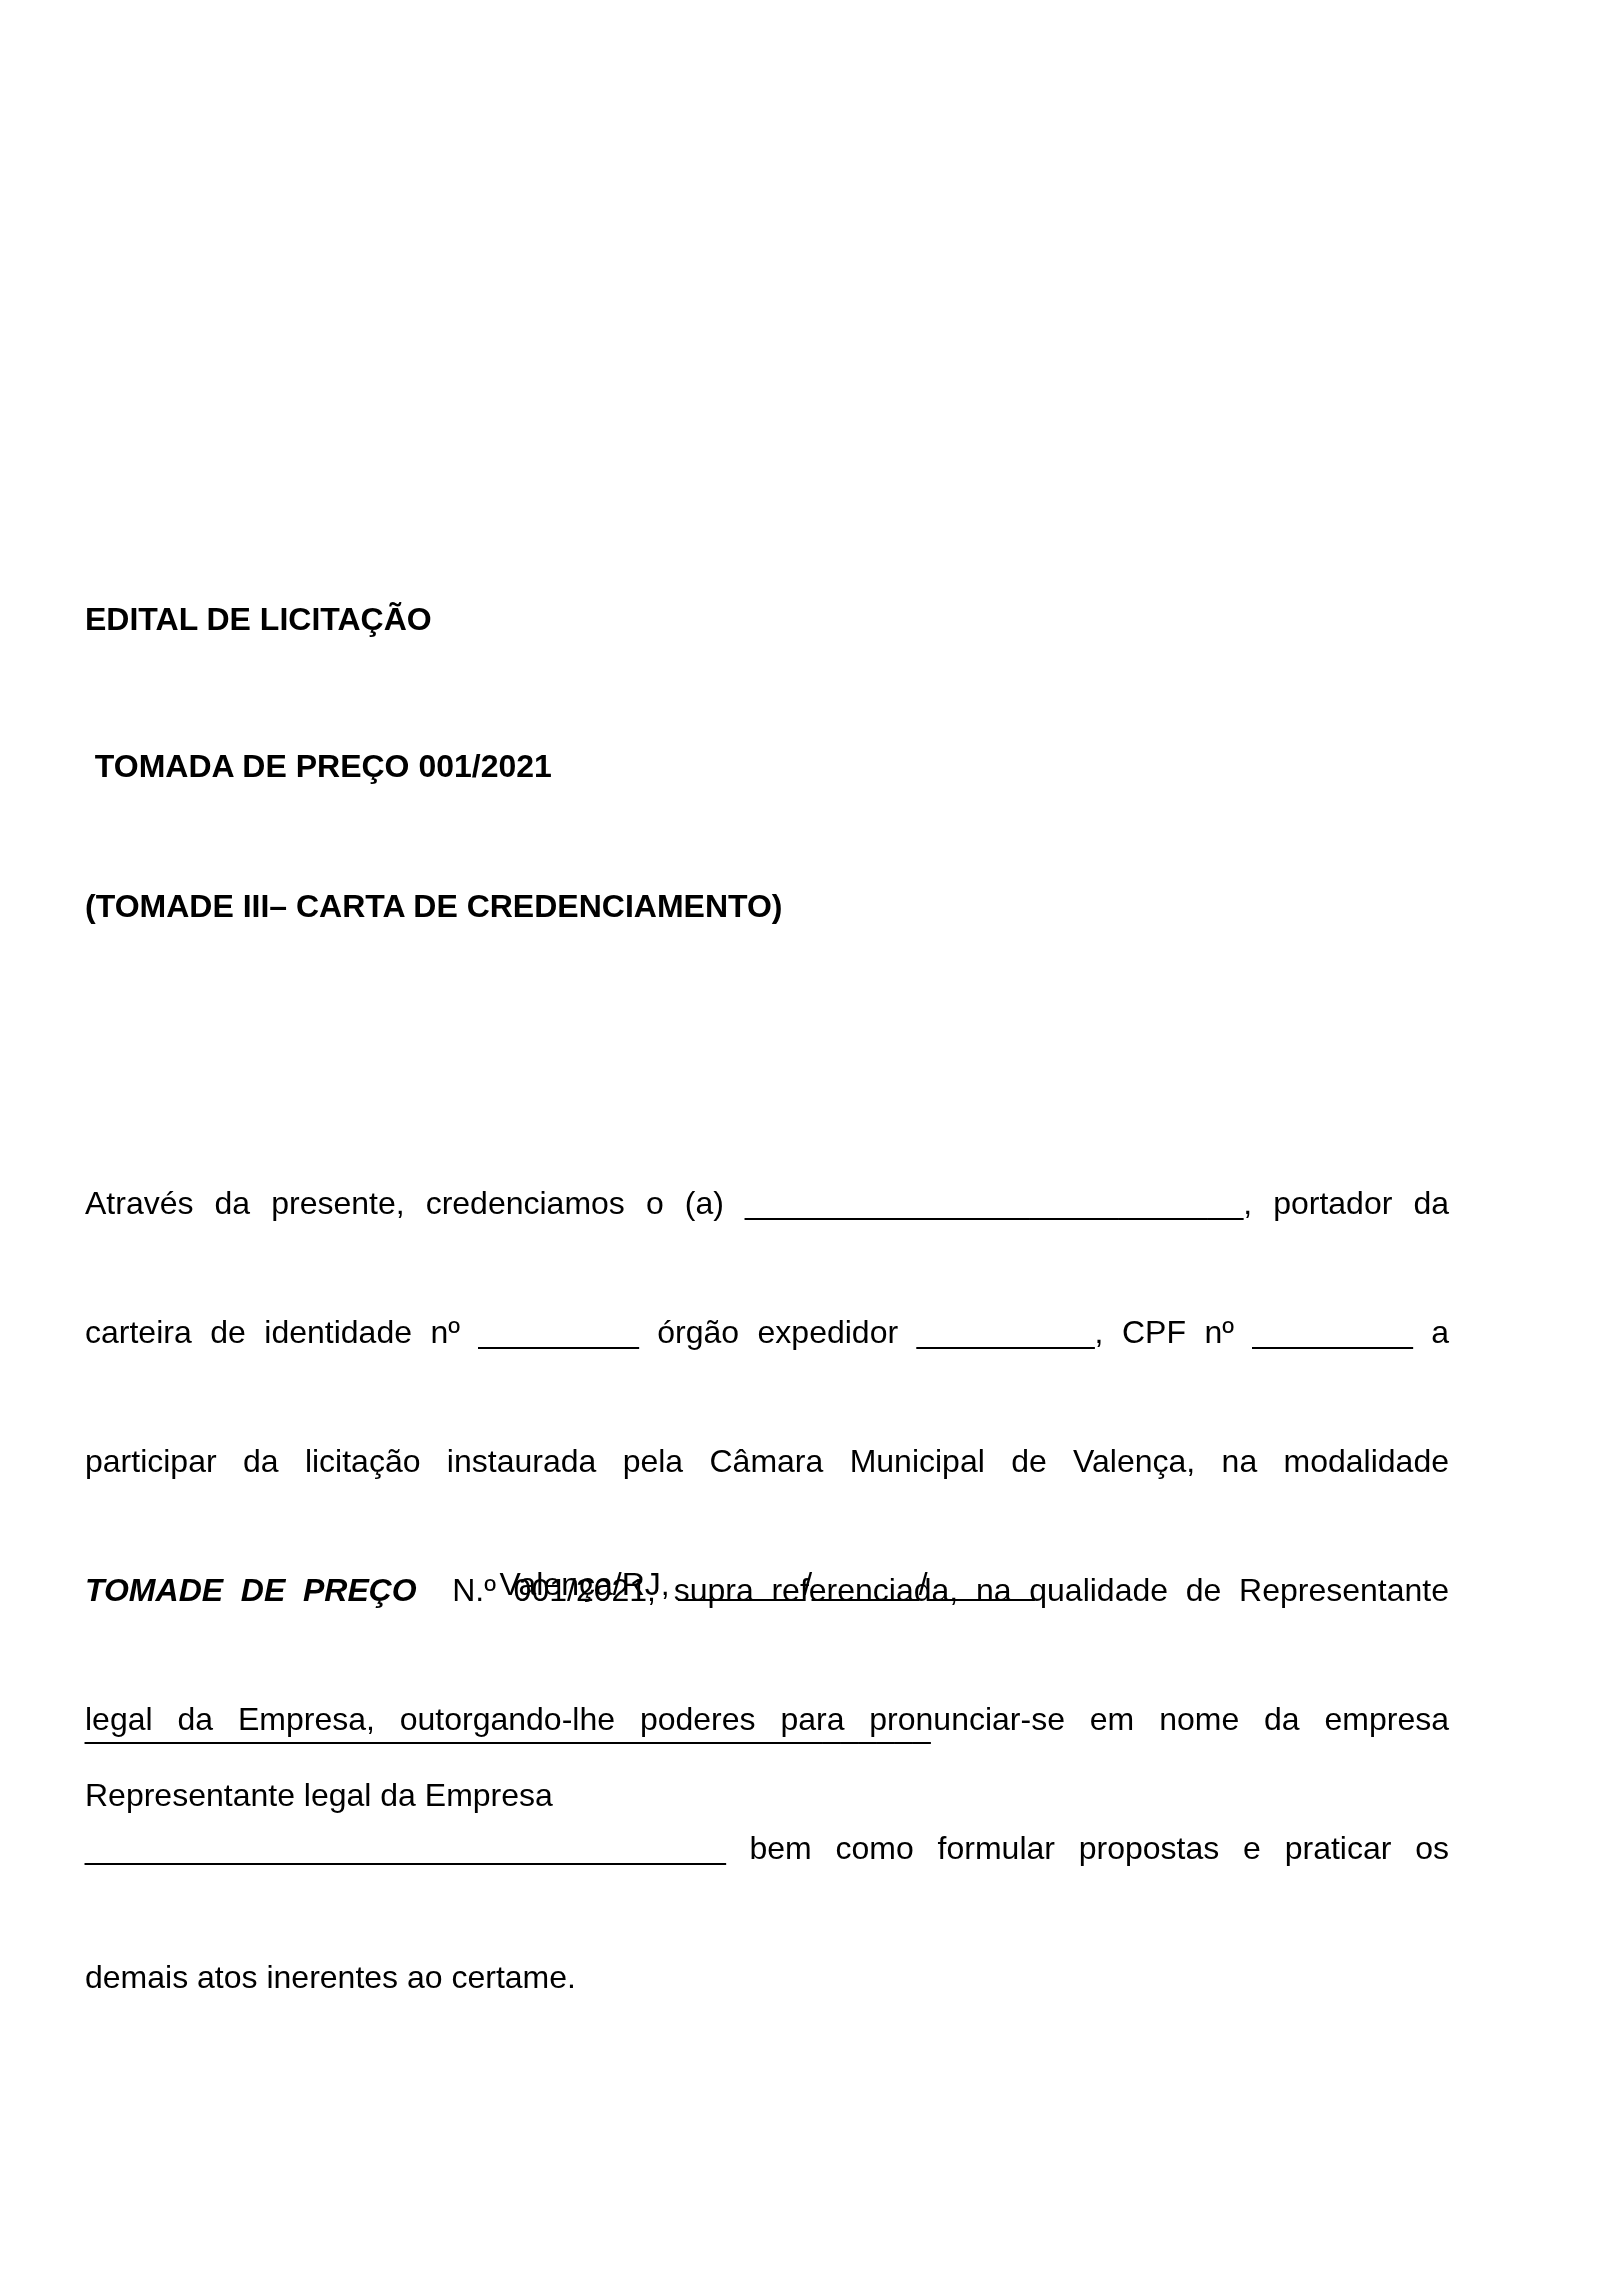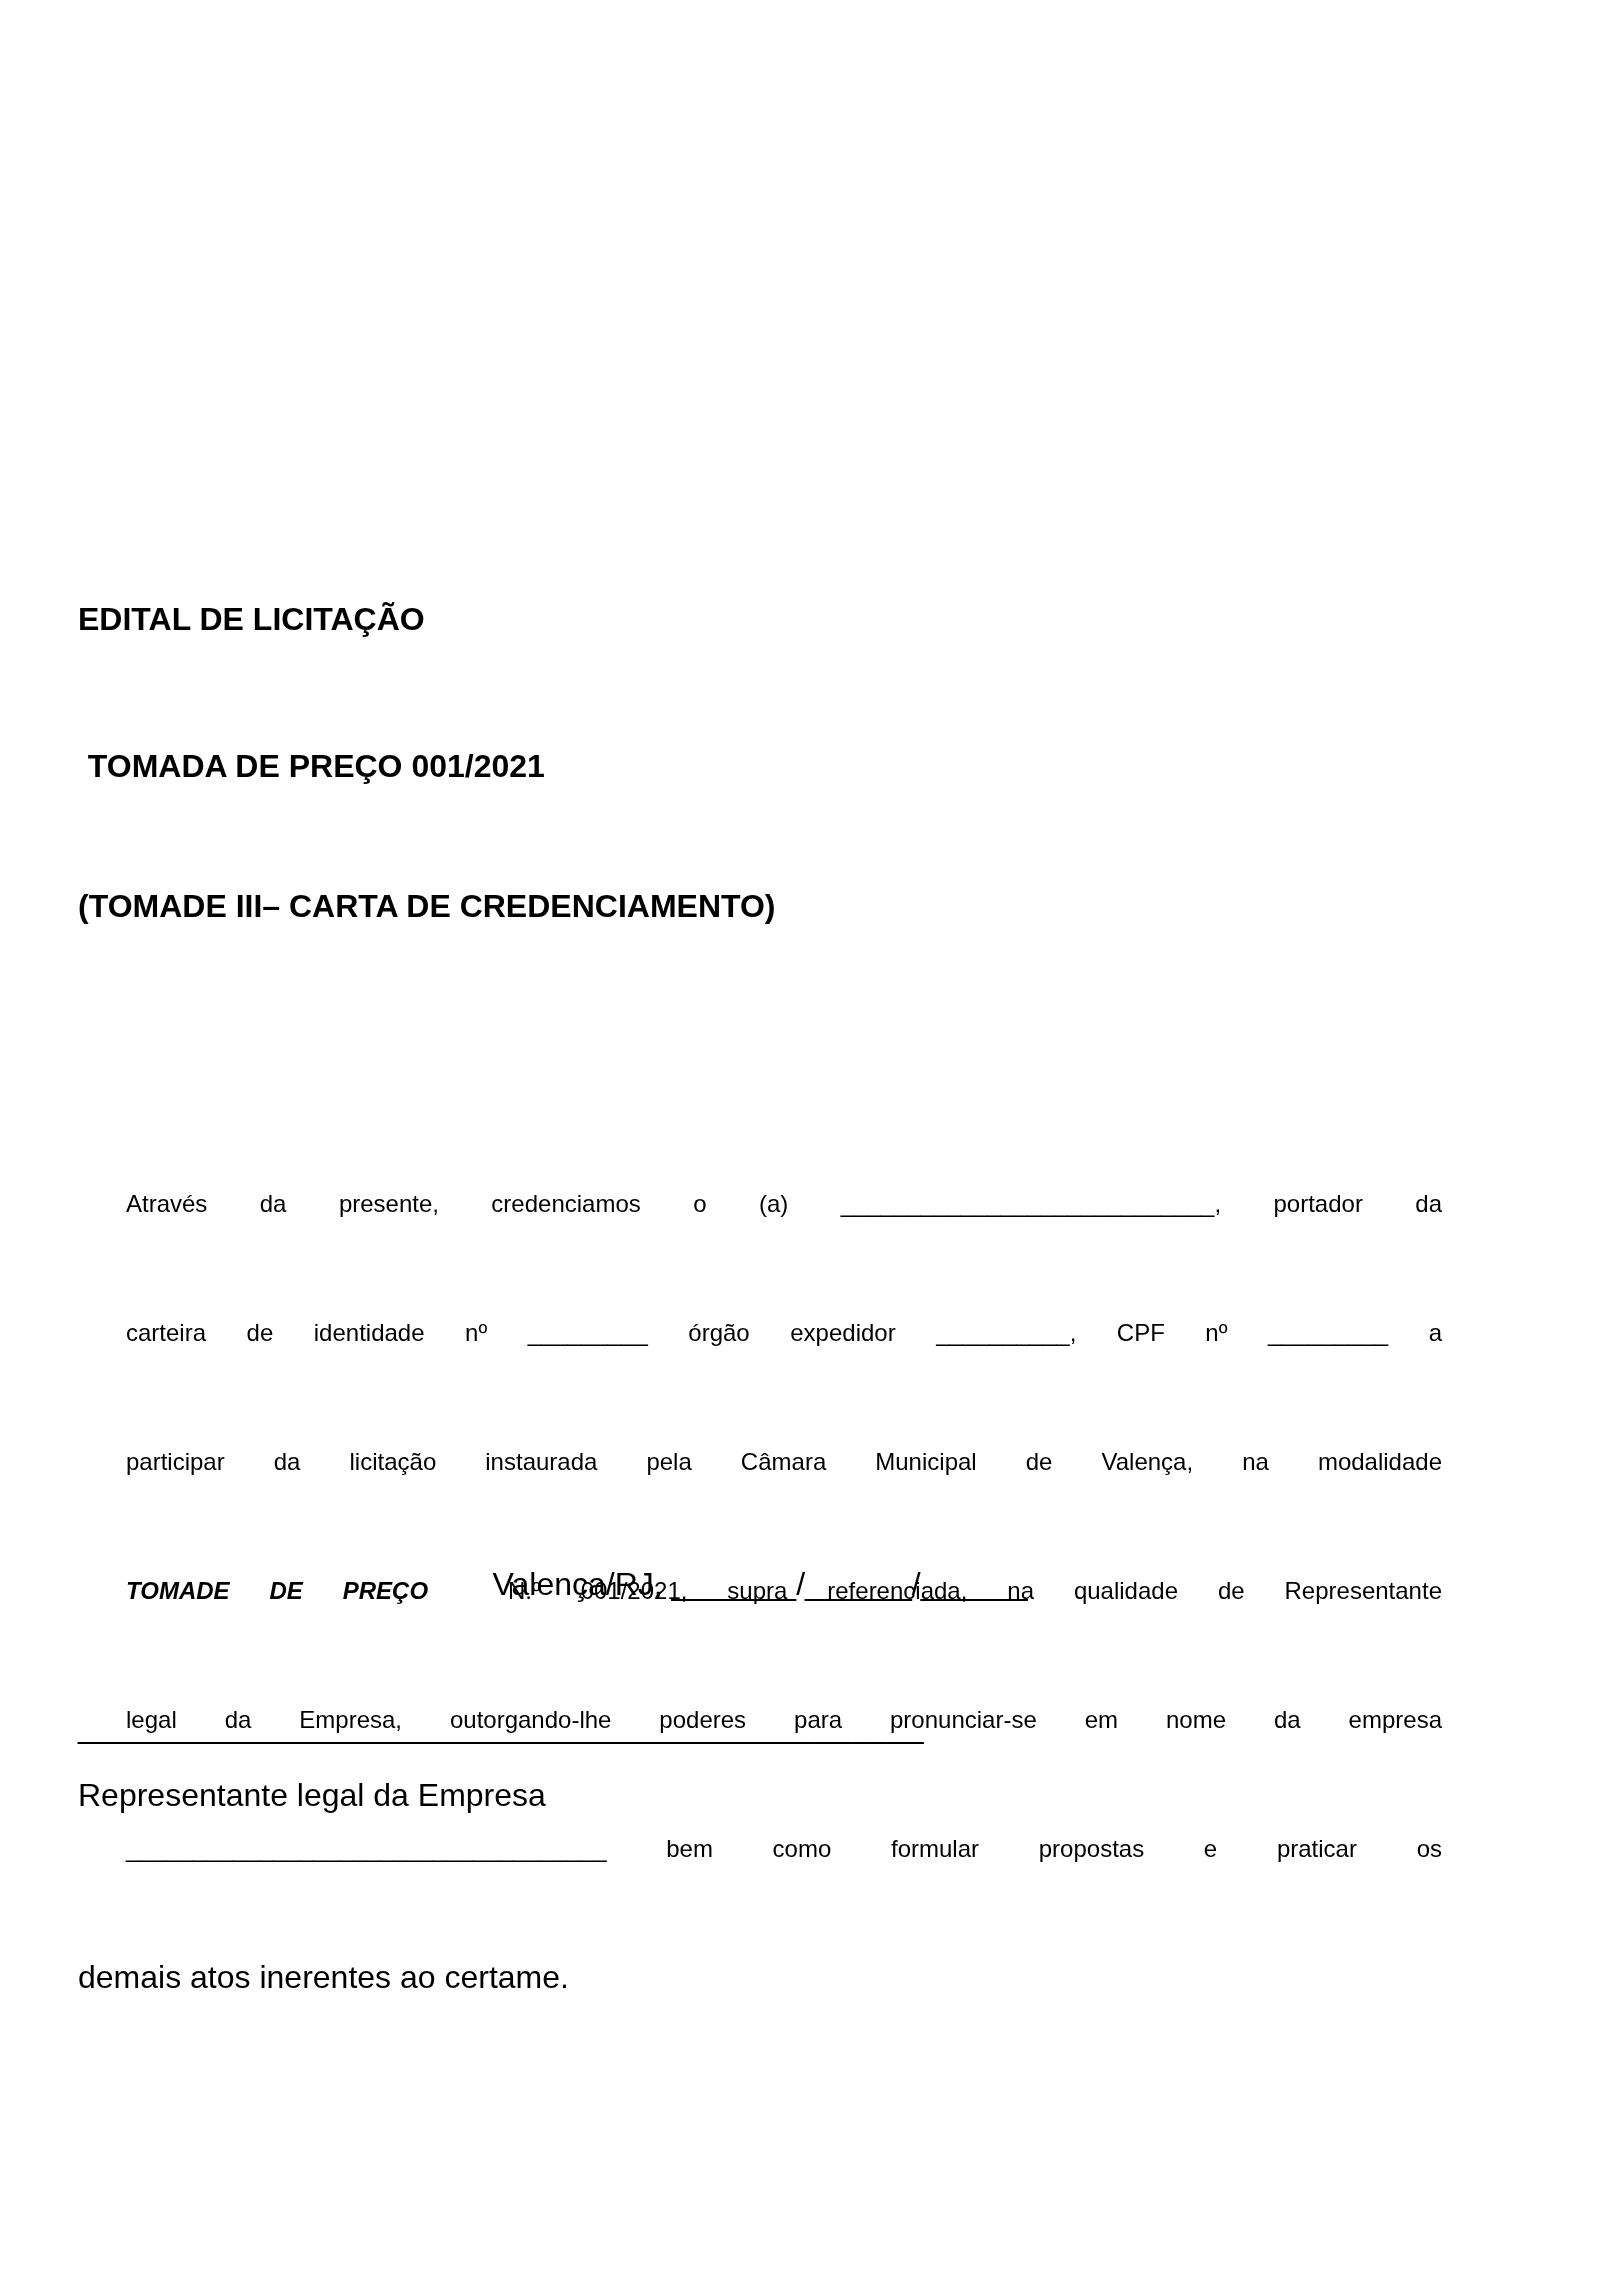--- a/index.html
+++ b/index.html
@@ -17,41 +17,40 @@
   .content {
     position: absolute;
     left: 78px;
     top: 0;
     width: 1364px;
     height: 100%;
   }
 
   .block {
     position: absolute;
-    left: 0;
+    left: 7px;
     width: 100%;
     font-size: 32px;
     line-height: 43px;
     white-space: pre-wrap;
   }
 
   .heading { font-weight: bold; }
 
   .h1 { top: 598px; }
   .h2 { top: 745px; padding-left: 9.8px; }
   .h3 { top: 885px; }
 
   .para { top: 1096px; }
 
   .jline {
-    font-size: 24px;
+    font-size: 32px;
     line-height: 43px;
     text-align: justify;
     text-align-last: justify;
-    margin-left: 48px;
   }
   .lastline {
     font-size: 32px;
     line-height: 43px;
     text-align: right;
     text-align-last: left;
   }
   .bold { font-weight: bold; font-style: italic; }
 
   .date-line { top: 1563px; text-align: center; }

